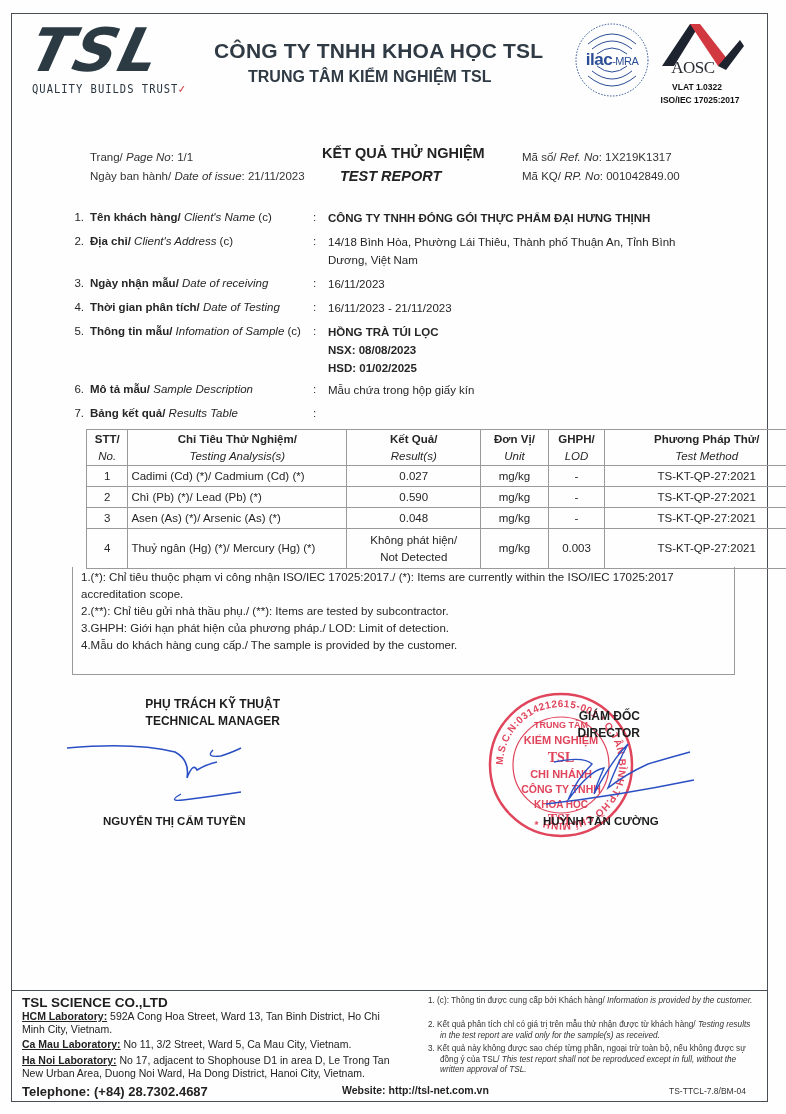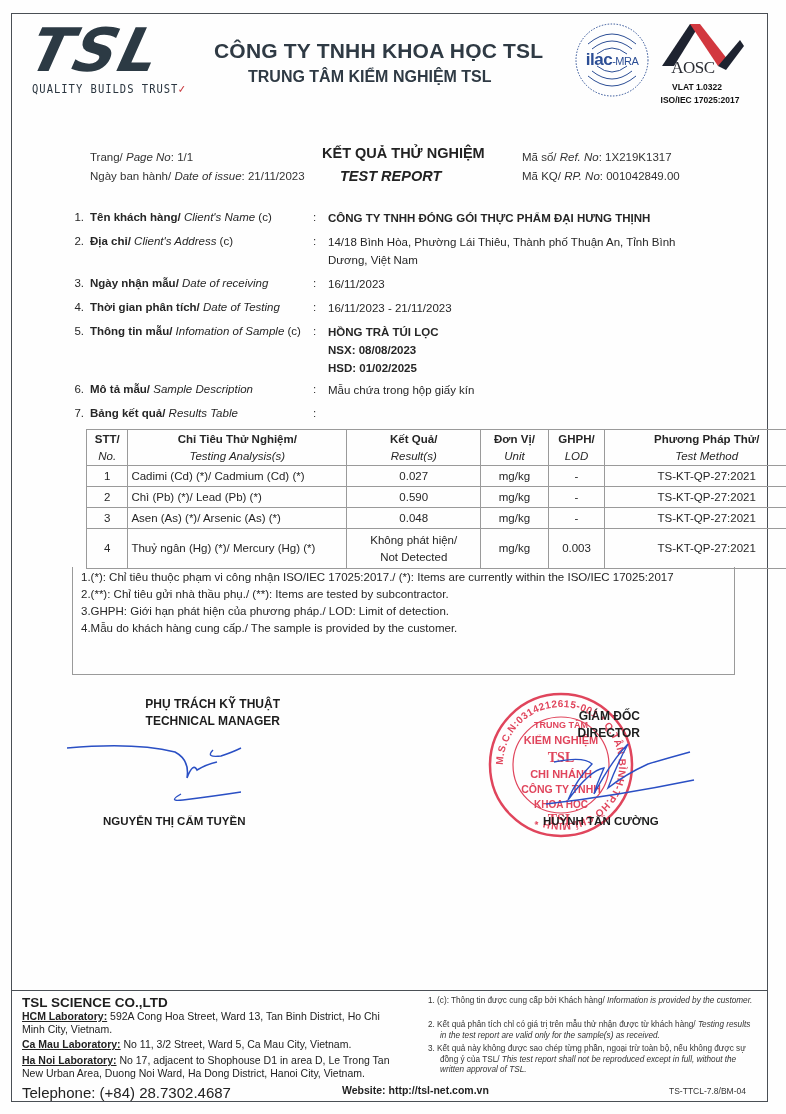--- a/index.html
+++ b/index.html
@@ -59,21 +59,21 @@
   .sig-block { position: absolute; text-align: right; font-weight: bold; font-size: 12px; color: #1d1d1d; white-space: nowrap; line-height: 17px; }
   .sig-name { position: absolute; font-weight: bold; font-size: 11.5px; color: #1d1d1d; white-space: nowrap; }
   .signature-svg { position: absolute; }
   .stamp { position: absolute; left: 486px; top: 690px; width: 150px; height: 150px; }
 
   
   .footer-divider { position: absolute; left: 11px; top: 990px; width: 757px; border-top: 1.5px solid #4a4f55; }
   .footer-company { position: absolute; left: 22px; top: 995px; font-weight: bold; font-size: 13.5px; color: #1e1e1e; }
   .footer-lab { position: absolute; left: 22px; font-size: 10.5px; color: #222; line-height: 13px; width: 380px; }
   .footer-lab .lab-name { font-weight: bold; text-decoration: underline; }
-  .footer-phone { position: absolute; left: 22px; top: 1084px; font-weight: normal; font-size: 15px; color: #222; }
+  .footer-phone { position: absolute; left: 22px; top: 1084px; font-weight: bold; font-size: 13px; color: #222; }
   .footer-web { position: absolute; left: 342px; top: 1084px; font-weight: bold; font-size: 10.5px; color: #222; }
   .footer-note { position: absolute; left: 428px; width: 330px; font-size: 8.2px; color: #333; line-height: 10.5px; padding-left: 12px; text-indent: -12px; }
   .footer-note i { font-style: italic; }
   .footer-code { position: absolute; left: 669px; top: 1086px; font-size: 8.5px; color: #333; }
 </style>
 </head>
 <body>
 
 <div class="page-frame"></div>
 
@@ -199,20 +199,21 @@
       <td><span>Không phát hiện/</span><br><span>Not Detected</span></td>
       <td>mg/kg</td>
       <td>0.003</td>
       <td>TS-KT-QP-27:2021</td>
     </tr>
   </tbody>
 </table>
 
 <div class="remarks-box">
   <div class="remark-line">1.(*): Chỉ tiêu thuộc phạm vi công nhận ISO/IEC 17025:2017./ (*): Items are currently within the ISO/IEC 17025:2017</div>
+  <div class="remark-line">accreditation scope.</div>
   <div class="remark-line">2.(**): Chỉ tiêu gửi nhà thầu phụ./ (**): Items are tested by subcontractor.</div>
   <div class="remark-line">3.GHPH: Giới hạn phát hiện của phương pháp./ LOD: Limit of detection.</div>
   <div class="remark-line">4.Mẫu do khách hàng cung cấp./ The sample is provided by the customer.</div>
 </div>
 
 <div class="sig-block" style="left:80px; top:696px; width:200px;">
   <div>PHỤ TRÁCH KỸ THUẬT</div>
   <div>TECHNICAL MANAGER</div>
 </div>
 <svg class="signature-svg" style="left:65px; top:740px;" width="180" height="70" viewBox="0 0 180 70">

